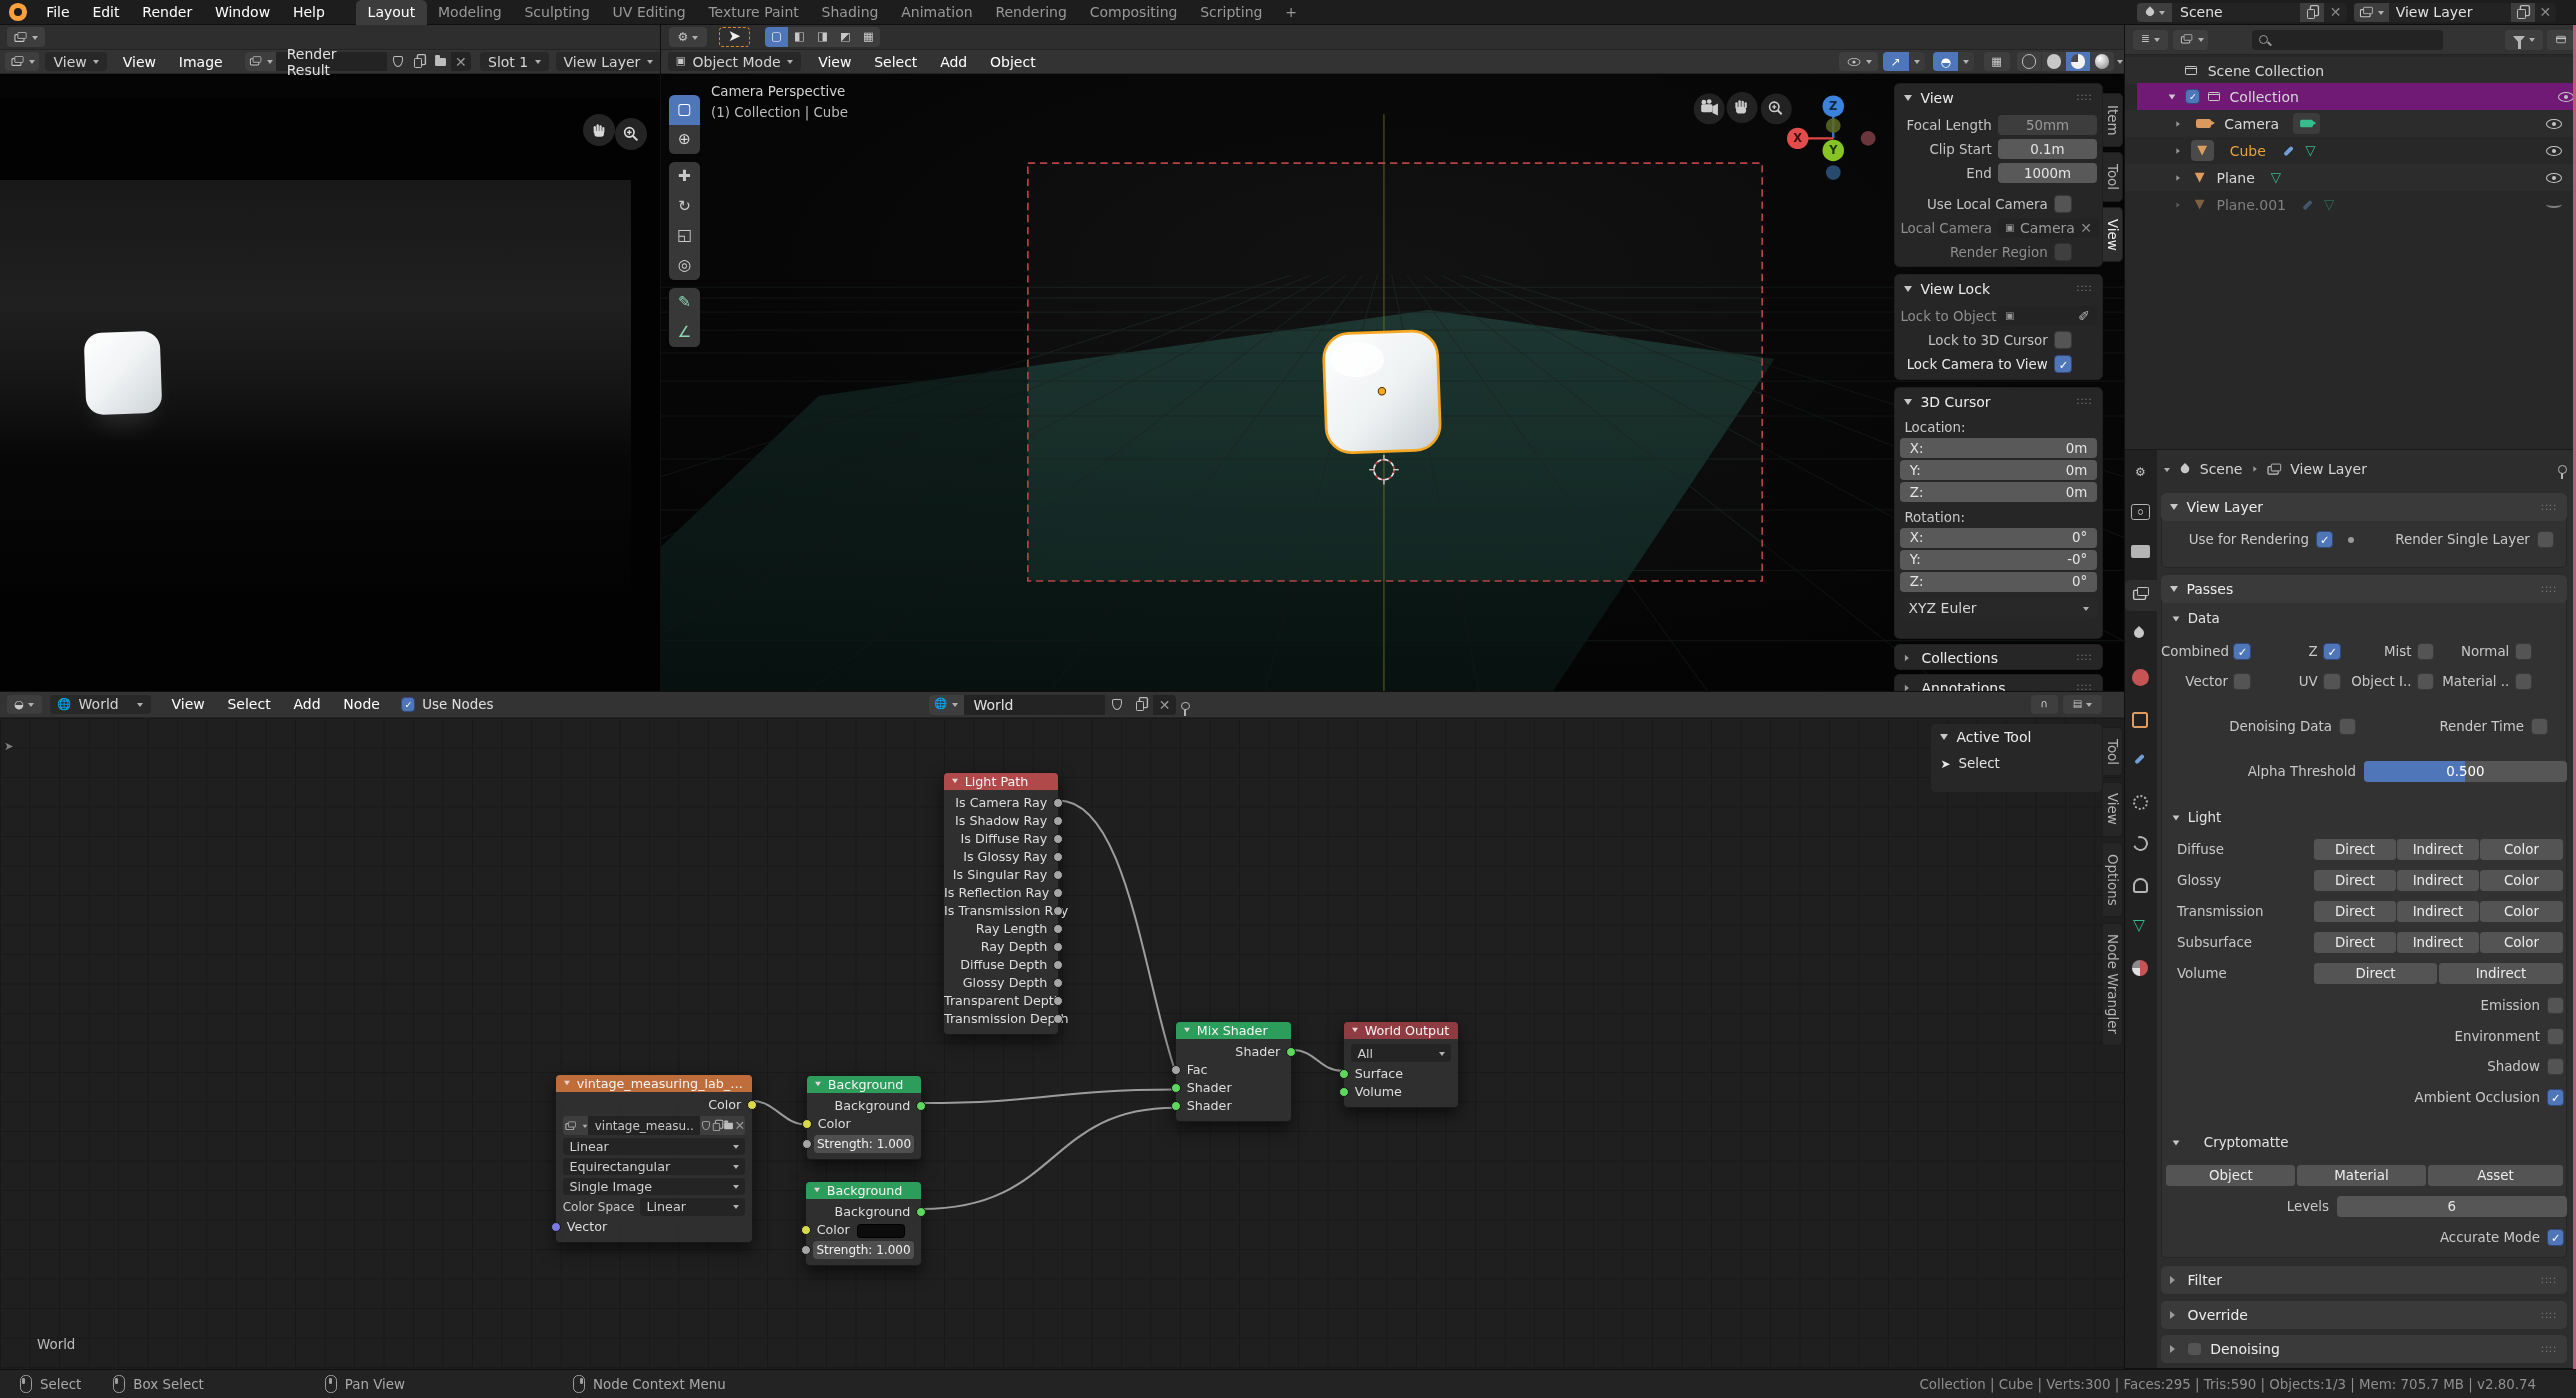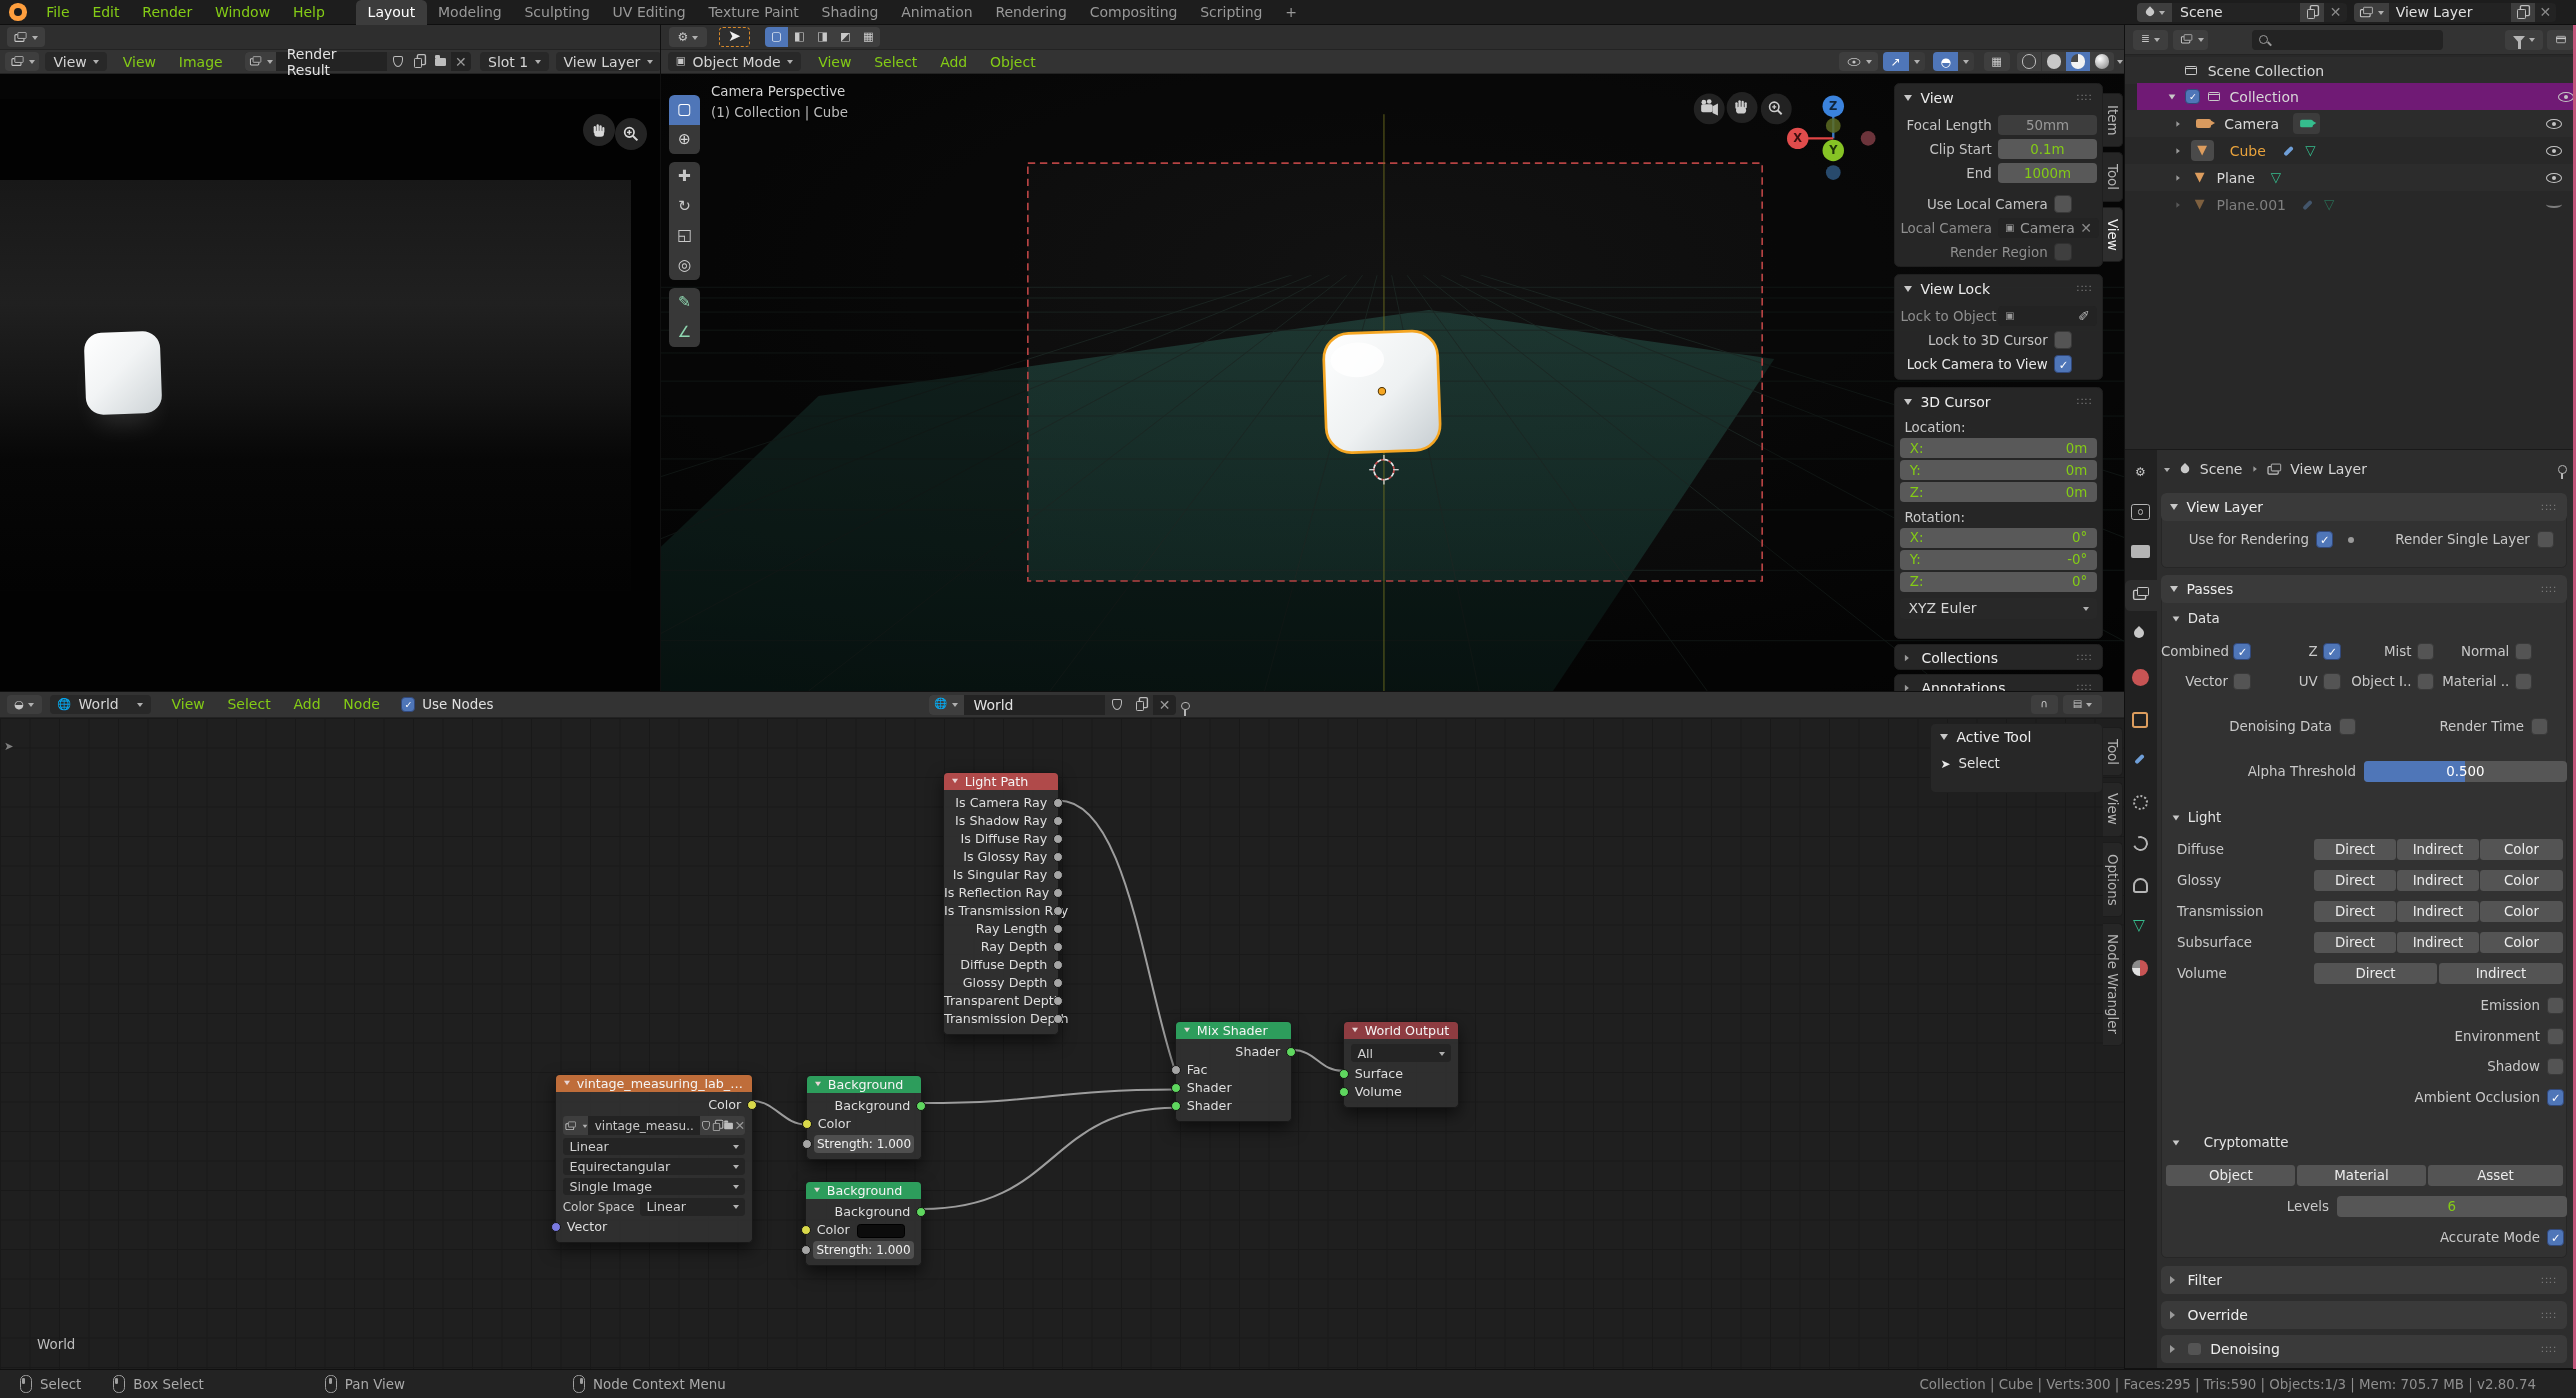--- a/index.html
+++ b/index.html
@@ -2,28 +2,28 @@
 <html style="font-size:10.7px"><head>
 <meta charset="utf-8">
 <style>
   *{box-sizing:border-box;margin:0;padding:0}
   body{width:2576px;height:1398px;position:relative;overflow:hidden;background:#111;
        font-family:"DejaVu Sans","Liberation Sans",sans-serif;color:#d6d6d6;font-size:14px}
   .abs{position:absolute}
   .f{display:flex;align-items:center}
   .fc{justify-content:center}
   .ed{position:absolute;overflow:hidden}
-  .menu{color:#84cc16;padding:0 11.4px;white-space:nowrap}
+  .menu{color:#ffffff;padding:0 11.4px;white-space:nowrap}
   .car{width:0;height:0;border:3.4px solid transparent;border-top:4.7px solid #b0b0b0;margin-top:4px;display:inline-block}
   .carR{width:0;height:0;border:4px solid transparent;border-left:5.4px solid #9a9a9a;display:inline-block}
   .triD{width:0;height:0;border-left:4.7px solid transparent;border-right:4.7px solid transparent;border-top:6px solid #c8c8c8;display:inline-block}
   .btn{background:#3e3e3e;border-radius:4px;display:flex;align-items:center;justify-content:center;color:#cfcfcf;gap:4px}
   .dd{background:#282828;border-radius:4px;display:flex;align-items:center;color:#d5d5d5;padding:0 8px;gap:6.7px;white-space:nowrap}
   .fld{background:#232323;border-radius:4px;color:#c9c9c9;display:flex;align-items:center;padding:0 6.7px;gap:5.4px}
-  .val{background:#595959;border-radius:4px;color:#84cc16;display:flex;align-items:center;justify-content:center;font-size:13.4px}
+  .val{background:#595959;border-radius:4px;color:#e5e5e5;display:flex;align-items:center;justify-content:center;font-size:13.4px}
   .val.dim{background:#3d3d3d;color:#9a9a9a}
   .chk{width:17.4px;height:17.4px;border-radius:4px;background:#545454;border:0.7px solid #393939;position:relative;flex:none}
   .chk.sm{width:14.8px;height:14.8px}
   .chk.on{background:#4f76b8;border-color:#31487a}
   .chk.on::after{content:"✓";position:absolute;color:#fff;font-size:11.4px;left:3.4px;top:1.3px}
   .chk.sm.on::after{font-size:9.4px;left:2.7px;top:1.3px}
   .lblr{text-align:right;color:#c9c9c9;font-size:13.4px;white-space:nowrap}
   .lbl{color:#c9c9c9;font-size:13.4px;white-space:nowrap}
   .phead{display:flex;align-items:center;gap:8px;color:#ededed;font-size:14px}
   .dots{color:#7a7a7a;font-size:10.7px;letter-spacing:1.3px}

